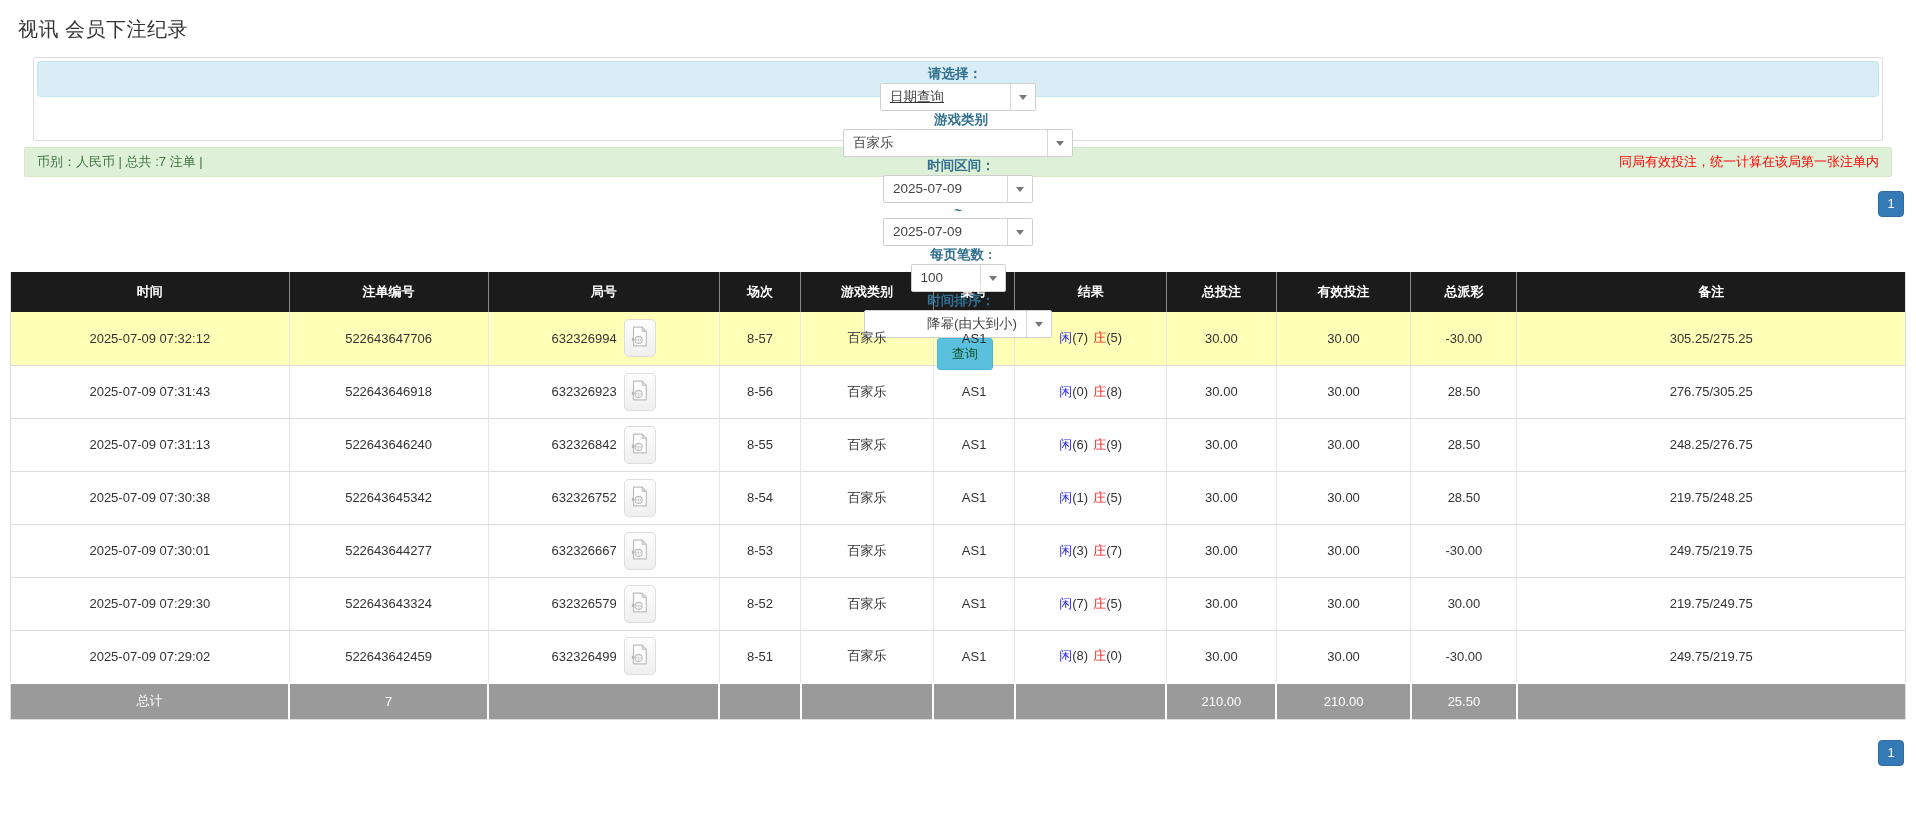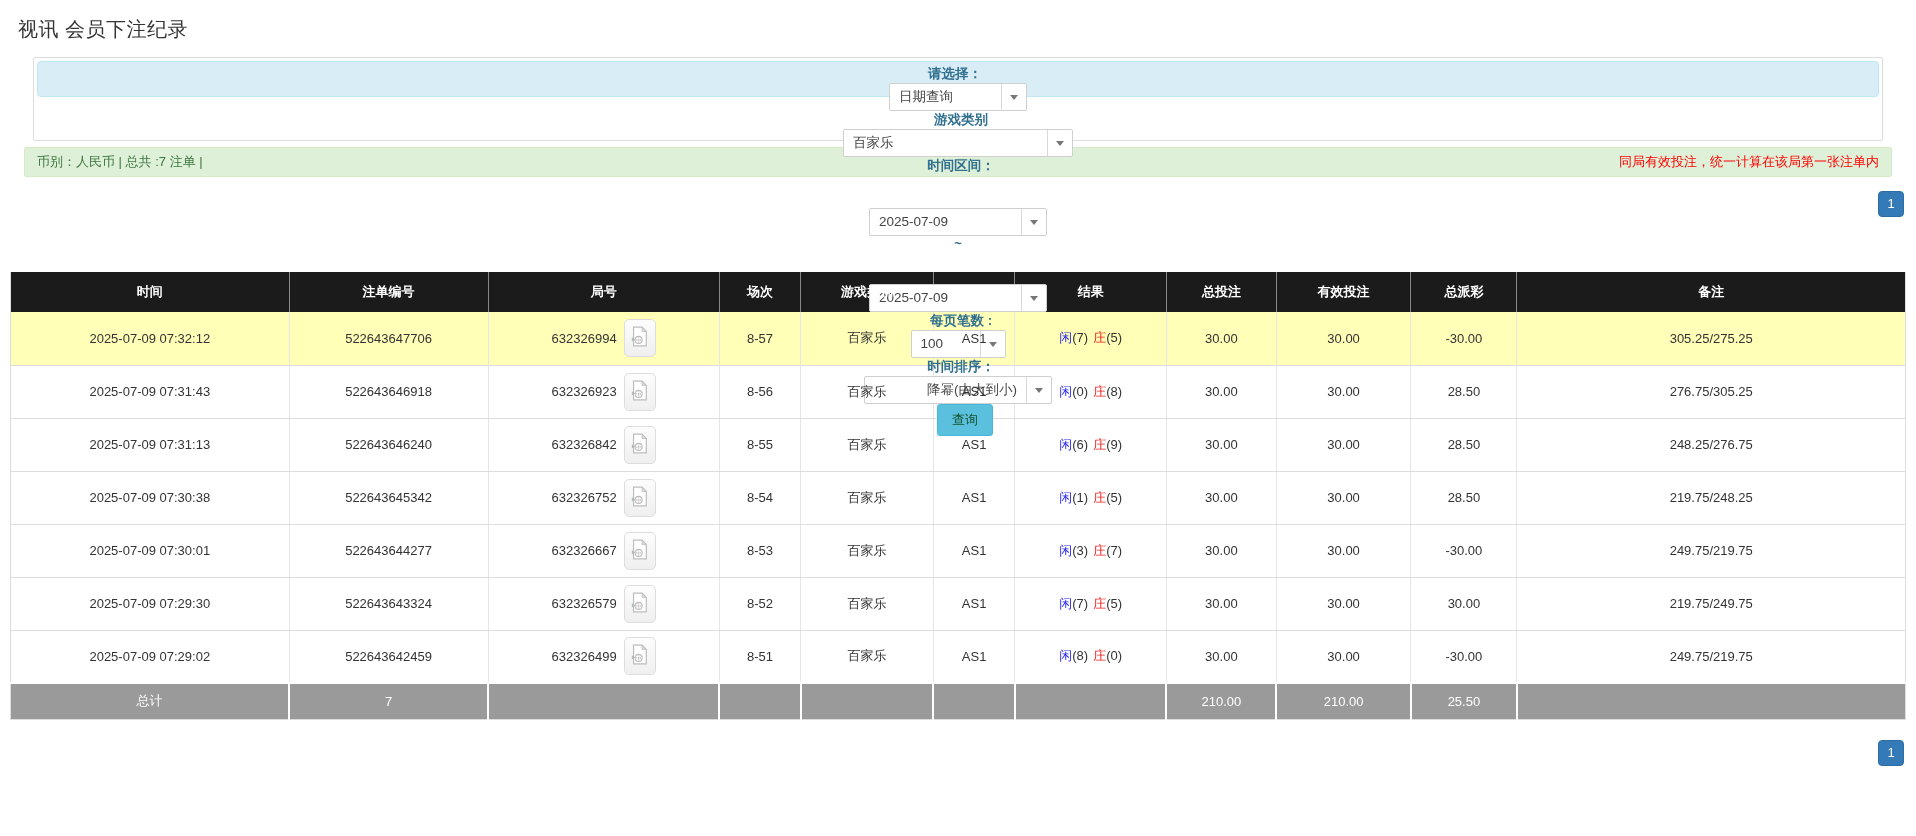--- a/index.html
+++ b/index.html
@@ -53,21 +53,21 @@
     overflow:hidden;white-space:nowrap;
   }
   .caret-box{
     width:25px;border-left:1px solid #d8d8d8;
     display:flex;align-items:center;justify-content:center;
   }
   .caret{
     width:0;height:0;border-left:4px solid transparent;
     border-right:4px solid transparent;border-top:5px solid #777;
   }
-  .w-query{width:138px;} .w-game{width:230px;} .w-date{width:178px;margin-top:33px;}
+  .w-query{width:156px;text-decoration:underline;} .w-game{width:230px;} .w-date{width:150px;}
   .w-size{width:95px;}  .w-sort{width:188px;text-align:right;}
   .tilde{color:var(--label-blue);font-weight:bold;margin:0 5px;font-size:13px;}
   .search-btn{
     margin-left:14px;background:var(--accent-blue);border:1px solid #46b8da;
     color:#14532d;font-size:13px;padding:6px 14px;border-radius:3px;cursor:pointer;
     font-family:inherit;
   }
   
   .alert-green{
     margin:6px 14px 0 14px;background:var(--green-bg);

